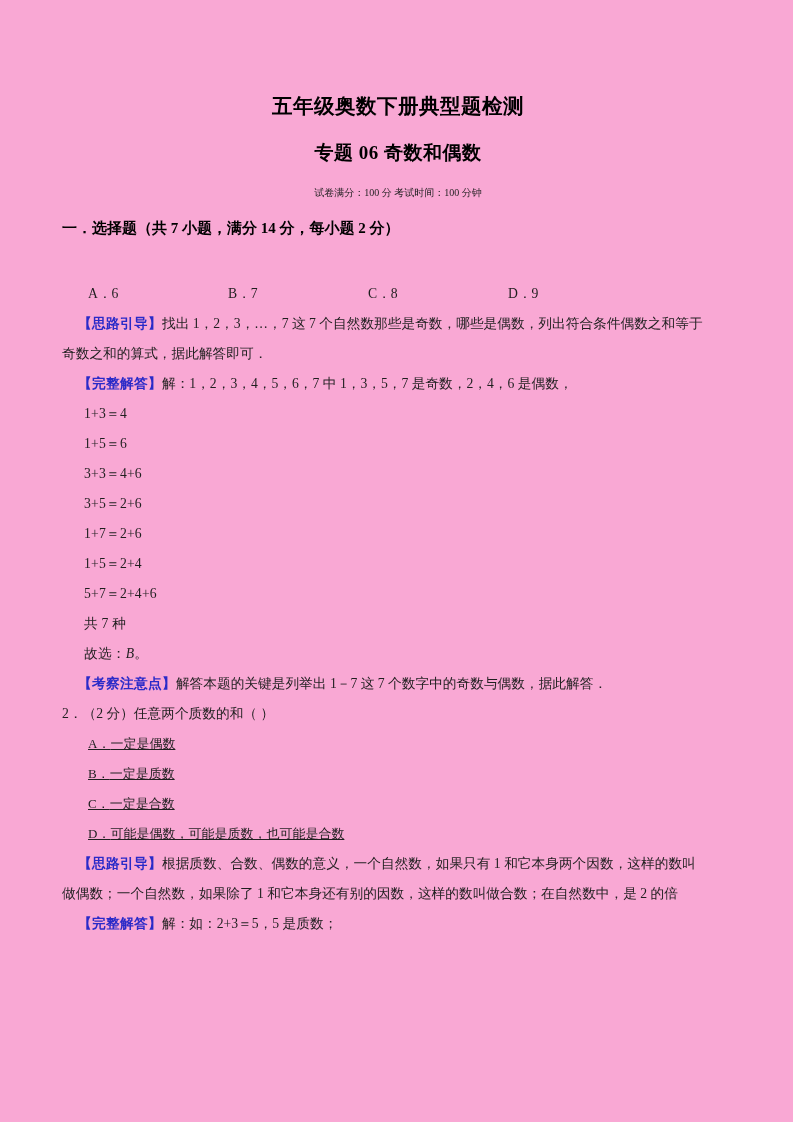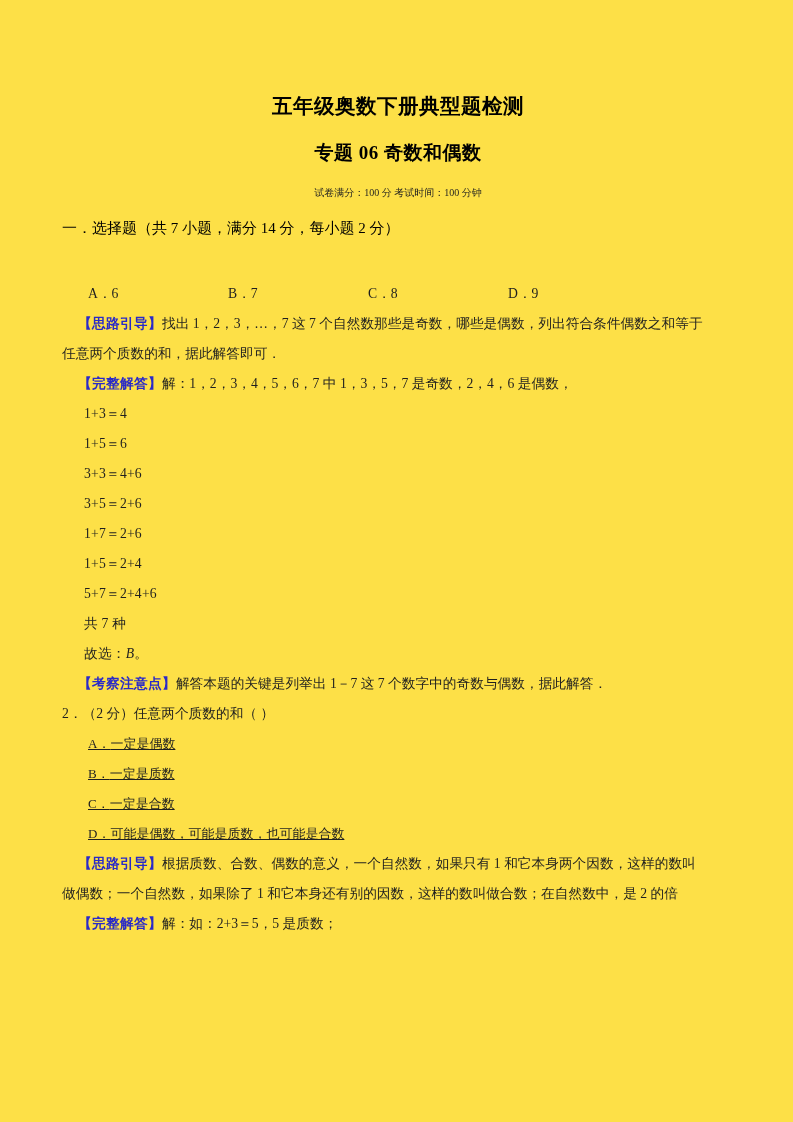--- a/index.html
+++ b/index.html
@@ -4,21 +4,21 @@
 <style>
   html, body {
     margin: 0;
     padding: 0;
     background: #ffffff;
   }
   .page {
     position: relative;
     width: 793px;
     height: 1122px;
-    background: #fde047;
+    background: #f9a8d4;
     margin: 0 auto;
     overflow: hidden;
     font-family: "Liberation Serif", "DejaVu Serif", serif;
     color: #1a1a1a;
     -webkit-font-smoothing: antialiased;
   }
   .content {
     position: absolute;
     left: 62px;
     top: 96px;
@@ -48,21 +48,21 @@
     text-align: center;
     font-size: 10px;
     line-height: 1.0;
     margin: 0 0 20px 0;
     color: #1f1f1f;
   }
 
   
   .section-heading {
     font-size: 15px;
-    font-weight: normal;
+    font-weight: bold;
     color: #000000;
     margin: 0 0 11px 0;
     line-height: 1.45;
   }
   .q-stem {
     font-size: 13.7px;
     line-height: 30px;
     color: #1f1f1f;
     margin: 0;
     text-indent: 0;
@@ -146,21 +146,21 @@
 
     <div class="options-row">
       <span class="opt opt-w"><span class="opt-letter">A．</span><span>6</span></span>
       <span class="opt opt-w"><span class="opt-letter">B．</span><span>7</span></span>
       <span class="opt opt-w"><span class="opt-letter">C．</span><span>8</span></span>
       <span class="opt opt-w"><span class="opt-letter">D．</span><span>9</span></span>
     </div>
 
     <div class="note">
       <span class="tag">【思路引导】</span><span>找出 1，2，3，…，7 这 7 个自然数那些是奇数，哪些是偶数，列出符合条件偶数之和等于</span>
-      <span class="body-cont">任意两个质数的和，据此解答即可．</span>
+      <span class="body-cont">奇数之和的算式，据此解答即可．</span>
     </div>
 
     <div class="note">
       <span class="tag">【完整解答】</span><span>解：1，2，3，4，5，6，7 中 1，3，5，7 是奇数，2，4，6 是偶数，</span>
     </div>
 
     <div class="eq">1+3＝4</div>
     <div class="eq">1+5＝6</div>
     <div class="eq">3+3＝4+6</div>
     <div class="eq">3+5＝2+6</div>

